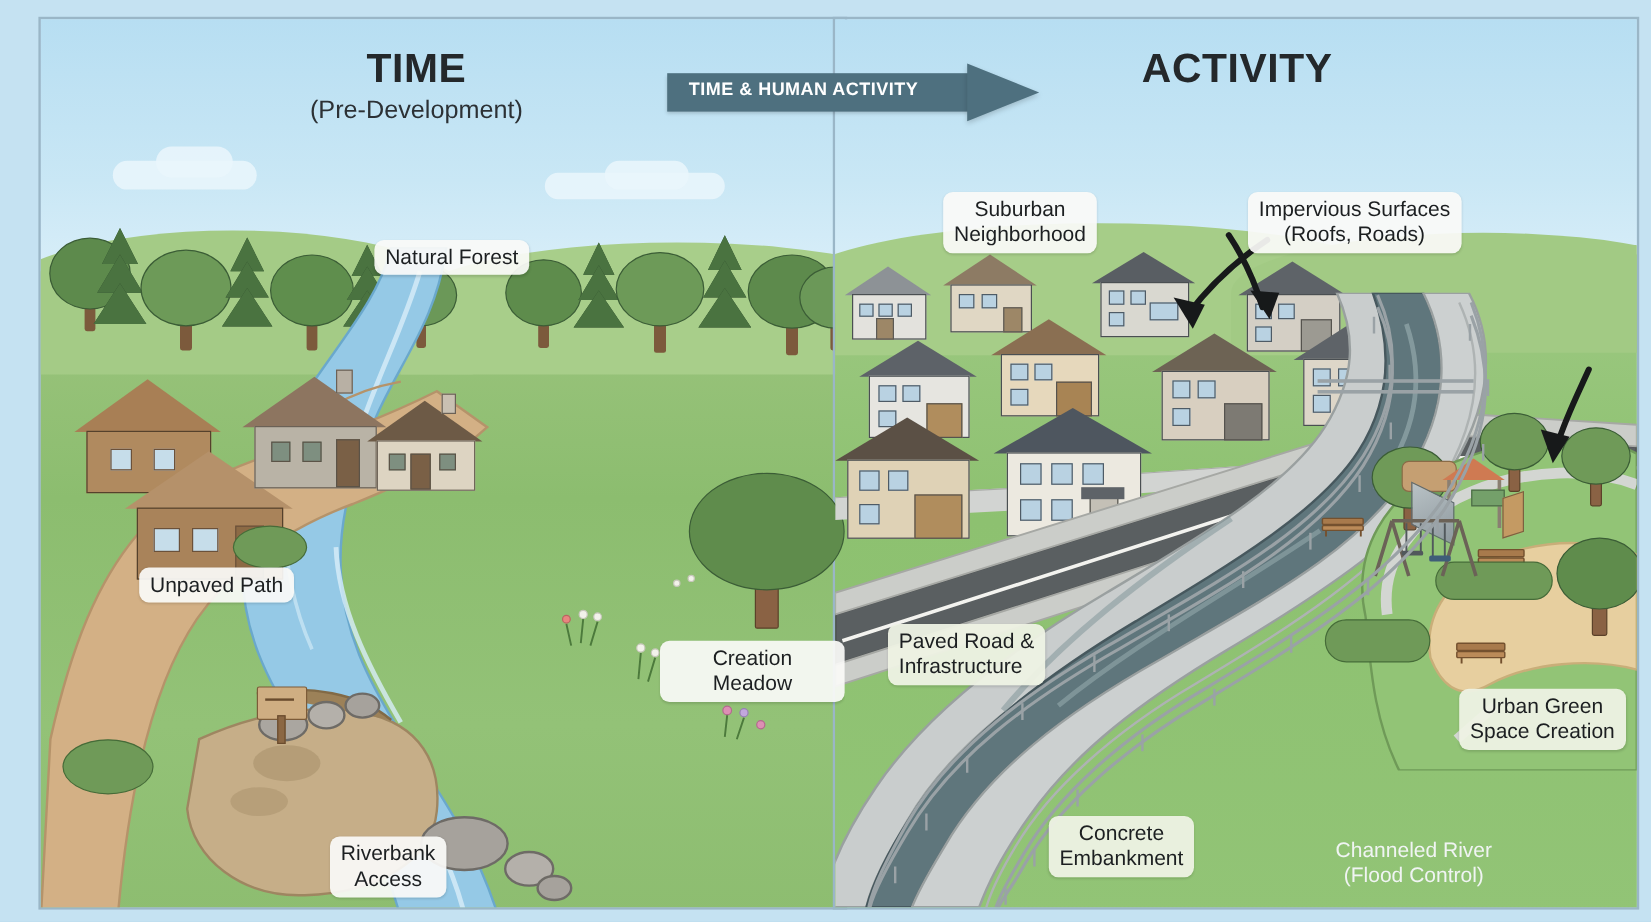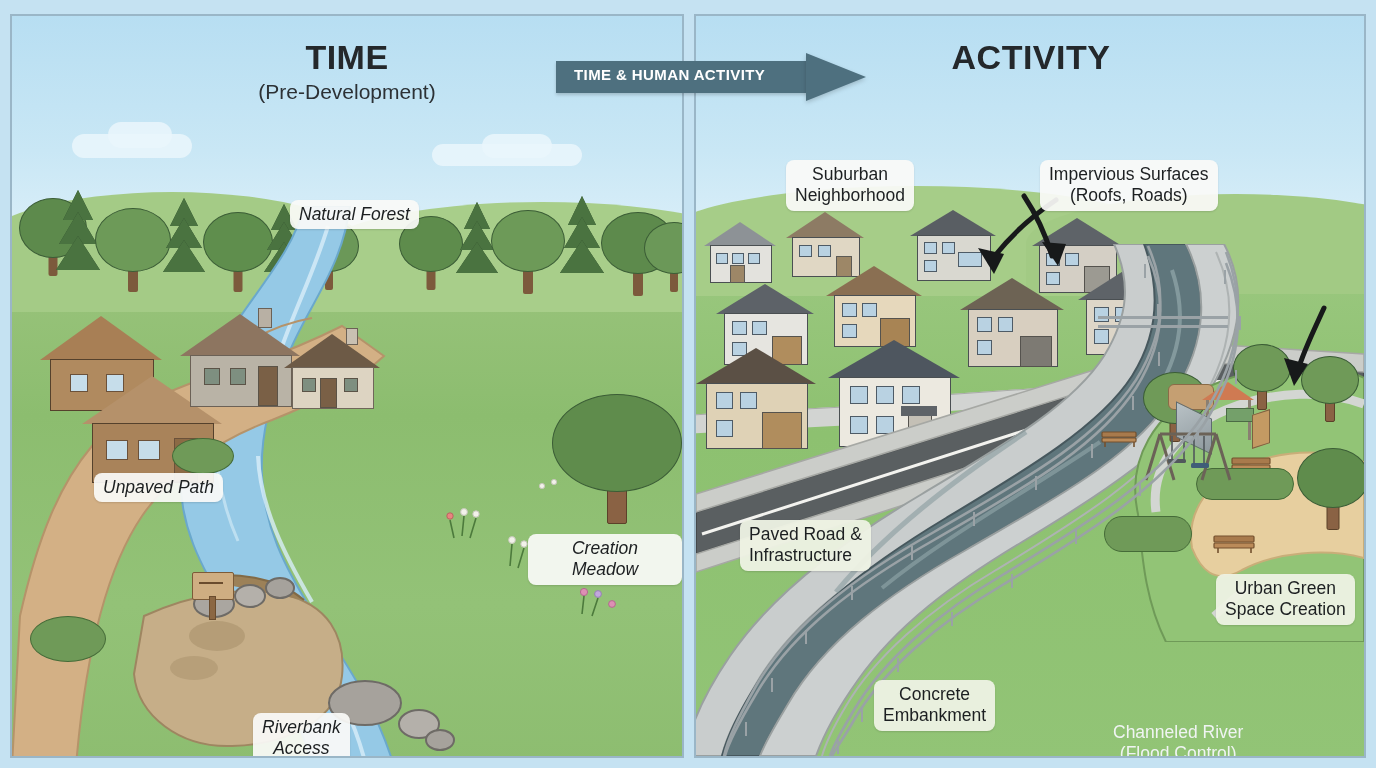--- a/index.html
+++ b/index.html
@@ -5,21 +5,21 @@
   html,body{margin:0;padding:0;}
   body{
     width:1376px;height:768px;overflow:hidden;
     background:#b9dcef;
     font-family:"Liberation Sans", sans-serif;
   }
   #stage{position:relative;width:1376px;height:768px;overflow:hidden;background:#c5e2f2;}
 
   
   .panel{position:absolute;top:14px;height:740px;overflow:hidden;border:2px solid #9ab6c7;}
-  #panel-past{left:10px;width:670px;font-style:italic;}
+  #panel-past{left:32px;width:670px;}
   #panel-present{left:694px;width:668px;}
   .panel-inner{position:absolute;inset:0;overflow:hidden;}
 
   .sky{position:absolute;left:0;top:0;width:100%;height:245px;
        background:linear-gradient(#b7def2 0%,#c9e7f5 55%,#dff1fa 100%);}
   .cloud{position:absolute;background:#eaf6fc;border-radius:40px;opacity:.85;}
 
   
   .title-wrap{position:absolute;text-align:center;z-index:40;}
   .ttl{font-size:34px;font-weight:bold;color:#24282b;letter-spacing:.5px;line-height:1.05;}
@@ -241,21 +241,21 @@
         <circle cx="142" cy="146" r="3.6" fill="#dd8fb4" stroke="#b36a8e" stroke-width="1"></circle>
         <circle cx="156" cy="148" r="3.4" fill="#c2a7dd" stroke="#9680b2" stroke-width="1"></circle>
         <circle cx="170" cy="158" r="3.4" fill="#dd8fb4" stroke="#b36a8e" stroke-width="1"></circle>
         <circle cx="100" cy="40" r="2.6" fill="#f2f2ea" stroke="#c7c7bb" stroke-width="1"></circle>
         <circle cx="112" cy="36" r="2.6" fill="#f2f2ea" stroke="#c7c7bb" stroke-width="1"></circle>
       </svg>
 
       <div class="lbl" style="left:278px;top:184px;">Natural Forest</div>
       <div class="lbl" style="left:82px;top:457px;">Unpaved Path</div>
       <div class="lbl" style="left:516px;top:518px;">Creation Meadow</div>
-      <div class="lbl" style="left:241px;top:681px;margin-top:16px;">Riverbank
+      <div class="lbl" style="left:241px;top:681px;">Riverbank
 Access</div>
     </div>
   </div>
 
   <div class="panel" id="panel-present">
     <div class="panel-inner">
       <div class="sky"></div>
 
       <div class="ground" style="top:196px;background:linear-gradient(#9ec983 0%,#8dc170 40%,#92c476 100%);"></div>
       <div class="hill" style="left:-40px;top:170px;width:520px;height:110px;background:#a6cd88;"></div>
@@ -525,21 +525,21 @@
       <div class="lbl" style="left:344px;top:144px;">Impervious Surfaces
 (Roofs, Roads)</div>
       <div class="lbl" style="left:90px;top:144px;">Suburban
 Neighborhood</div>
       <div class="lbl green" style="left:44px;top:504px;text-align:left;">Paved Road &amp;
 Infrastructure</div>
       <div class="lbl green" style="left:520px;top:558px;">Urban Green
 Space Creation</div>
       <div class="lbl green" style="left:178px;top:664px;">Concrete
 Embankment</div>
-      <div class="lbl plain" style="left:408px;top:678px;margin-top:24px;">Channeled River
+      <div class="lbl plain" style="left:408px;top:678px;">Channeled River
 (Flood Control)</div>
     </div>
   </div>
 
   <div class="title-wrap" style="left:152px;top:40px;width:390px;">
     <div class="ttl">TIME</div>
     <div class="sub">(Pre-Development)</div>
   </div>
 
   <div class="title-wrap" style="left:836px;top:40px;width:390px;">

